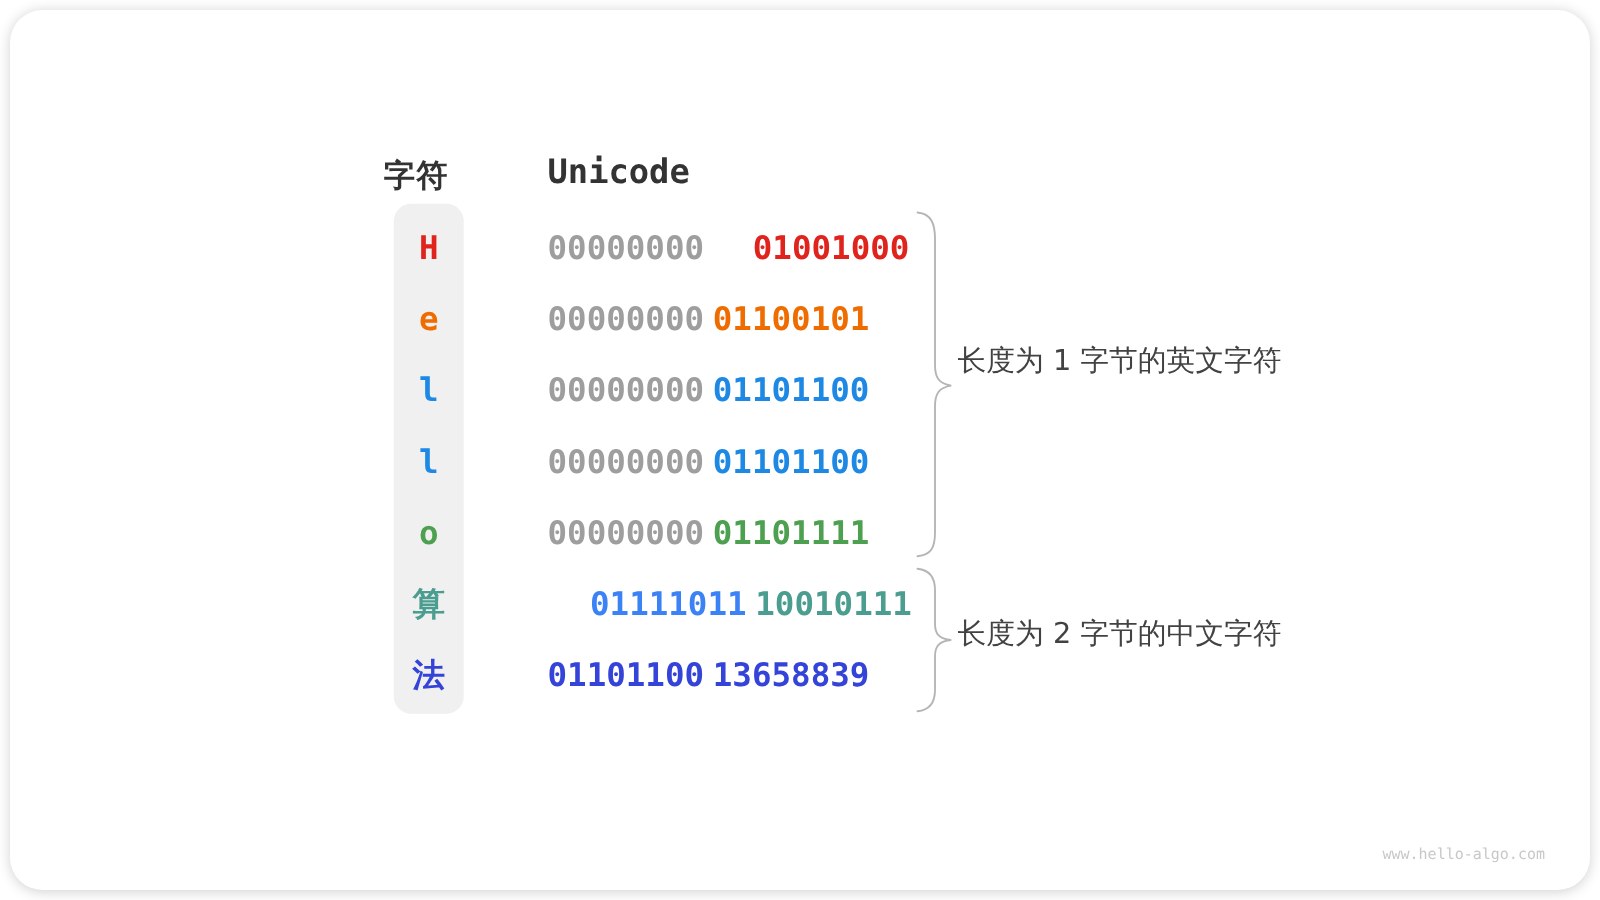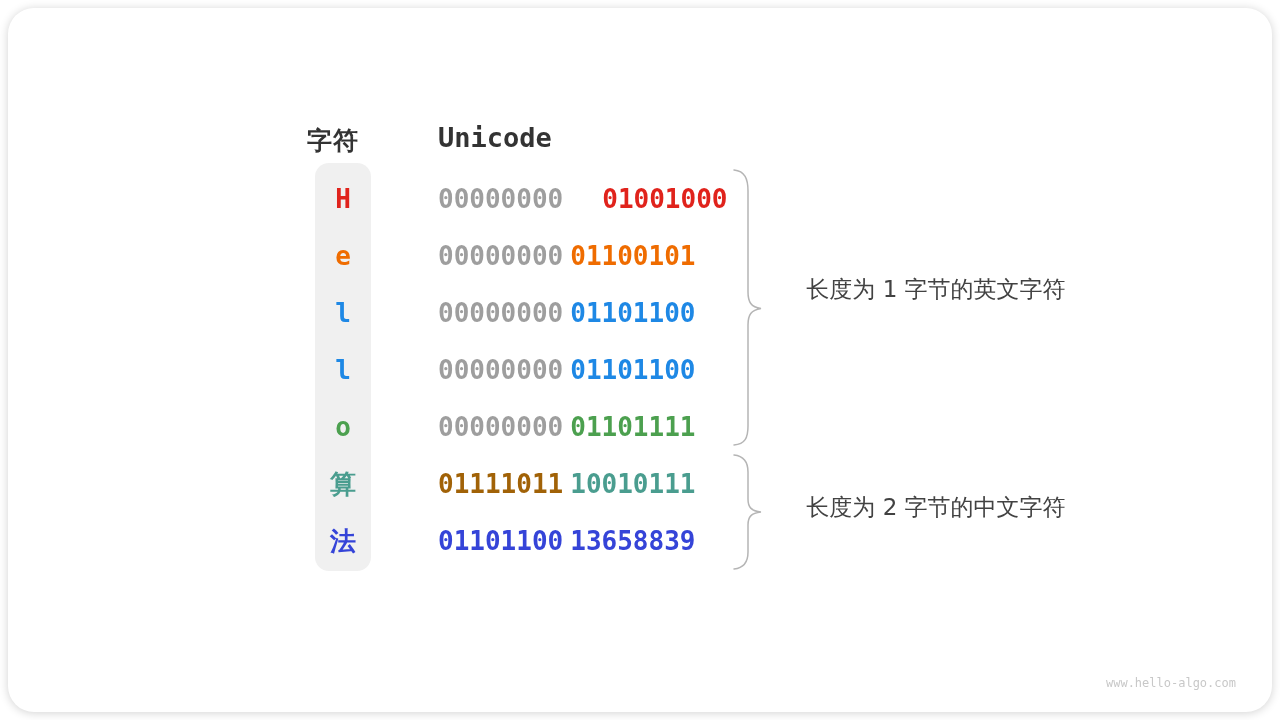--- a/index.html
+++ b/index.html
@@ -44,21 +44,21 @@
     font-family: "DejaVu Sans Mono", "Liberation Mono", monospace;
     white-space: nowrap;
   }
   .byte-high { margin-right: 7px; }
 
   
   .braces-svg { position: absolute; left: 0; top: 0; pointer-events: none; }
 
   
   .annotation {
-    position: absolute; left: 758px; width: 340px; text-align: center;
+    position: absolute; left: 758px; width: 340px; text-align: left;
     font-size: 23px; color: #424242; line-height: 37px;
   }
   .annotation-1 { top: 263px; }
   .annotation-2 { top: 481px; }
   .annotation .secondary-line { color: #9e9e9e; font-weight: bold; }
 
   
   .watermark {
     position: absolute; right: 36px; bottom: 22px;
     font-size: 12px; color: #c8c8c8;
@@ -90,21 +90,21 @@
   <div class="row" style="top:342px">
     <span class="char-cell" style="color: rgb(30, 136, 229);">l</span>
     <span class="bytes"><span class="byte-high" style="color: rgb(158, 158, 158);">00000000</span><span class="byte-low" style="color: rgb(30, 136, 229);">01101100</span></span>
   </div>
   <div class="row" style="top:399px">
     <span class="char-cell" style="color: rgb(76, 160, 79);">o</span>
     <span class="bytes"><span class="byte-high" style="color: rgb(158, 158, 158);">00000000</span><span class="byte-low" style="color: rgb(76, 160, 79);">01101111</span></span>
   </div>
   <div class="row" style="top:456px">
     <span class="char-cell" style="color: rgb(74, 157, 143);">算</span>
-    <span class="bytes"><span class="byte-high" style="color: #a16207;">01111011</span><span class="byte-low" style="color: rgb(74, 157, 143);">10010111</span></span>
+    <span class="bytes"><span class="byte-high" style="color: #3b82f6; margin-left: 34px;">01111011</span><span class="byte-low" style="color: rgb(74, 157, 143);">10010111</span></span>
   </div>
   <div class="row" style="top:513px">
     <span class="char-cell" style="color: rgb(53, 68, 216);">法</span>
     <span class="bytes"><span class="byte-high" style="color: rgb(53, 68, 216);">01101100</span><span class="byte-low" style="color: rgb(53, 68, 216);">13658839</span></span>
   </div>
 
   <svg class="braces-svg" width="1280" height="720" viewBox="0 0 1280 720">
     <path d="M726,162 C737,163 740,171 740,183 L740,284 C740,294 743,299 753,300.5 C743,302 740,307 740,317 L740,418 C740,430 737,436 726,437" fill="none" stroke="#b5b5b5" stroke-width="1.5" stroke-linecap="round"></path>
     <path d="M726,447 C736,448 740,454 740,464 L740,491 C740,499 743,503 753,504 C743,505 740,509 740,517 L740,544 C740,554 736,560 726,561" fill="none" stroke="#b5b5b5" stroke-width="1.5" stroke-linecap="round"></path>
   </svg>

